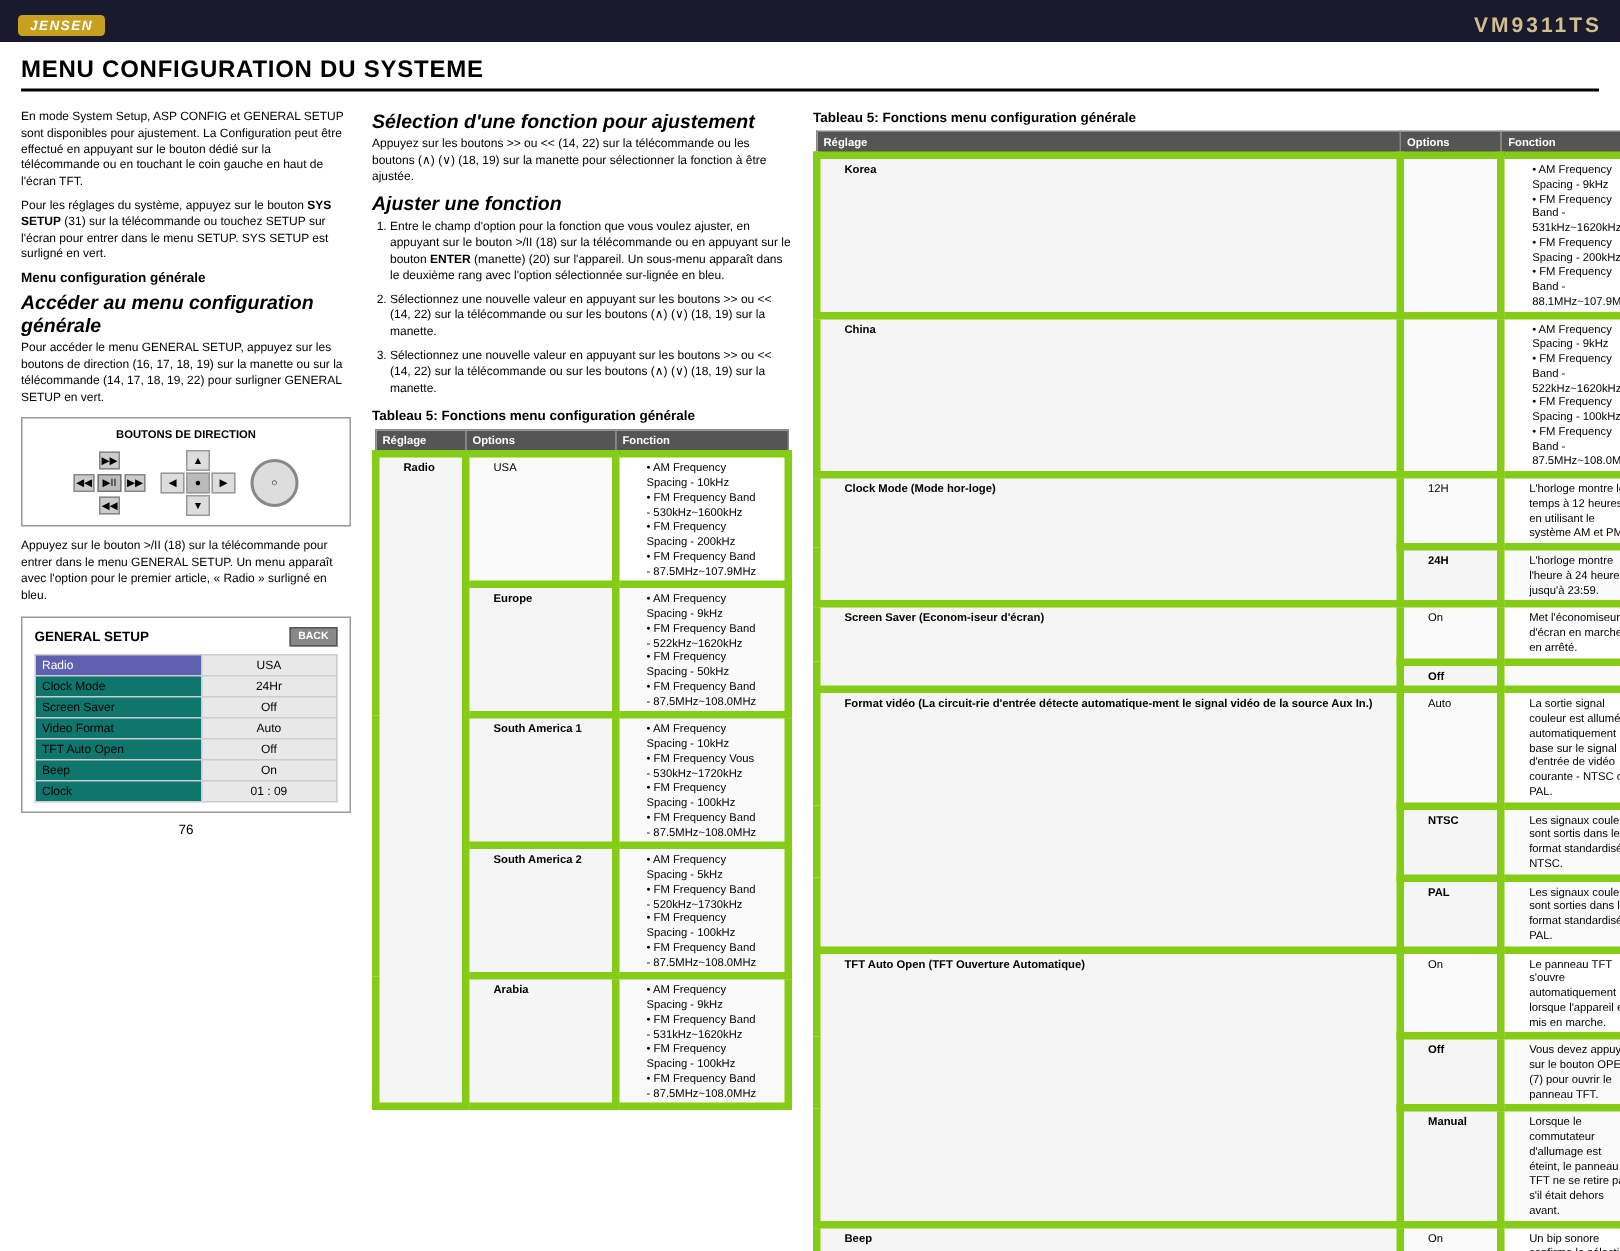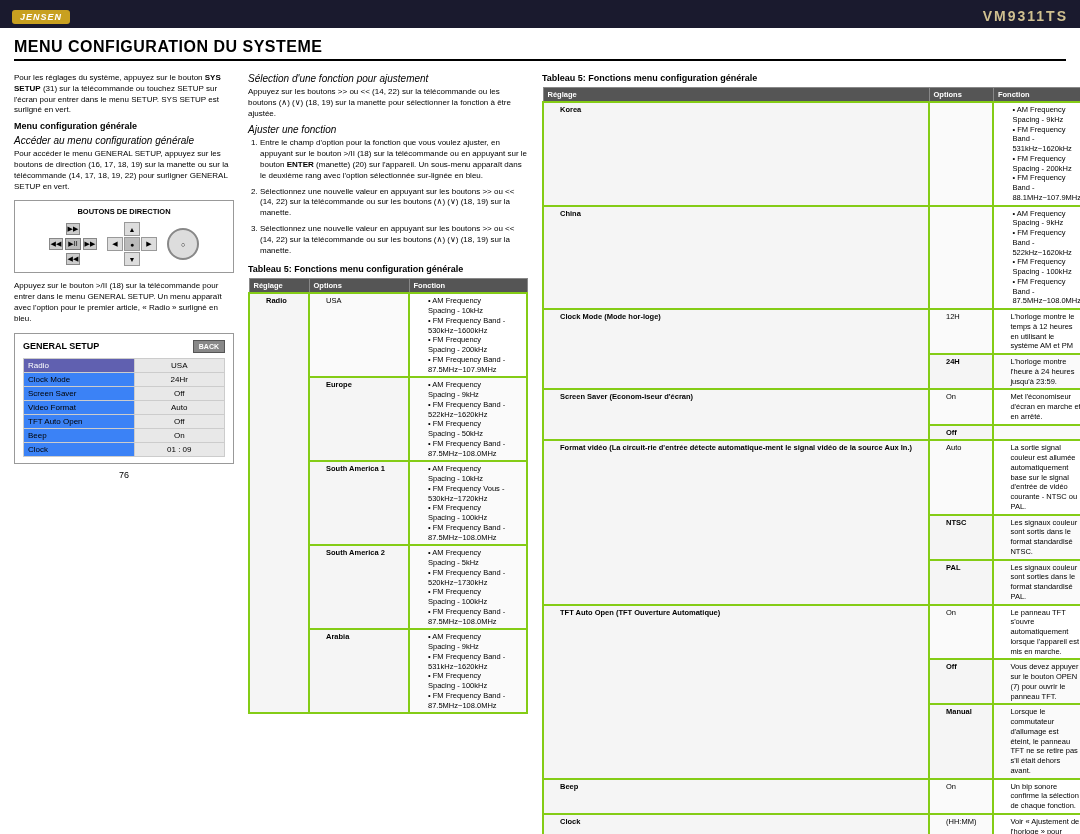--- a/index.html
+++ b/index.html
@@ -74,22 +74,22 @@
     }
 
     
     .section-subtitle {
       font-size: 9px;
       font-weight: bold;
       margin-bottom: 4px;
     }
 
     .section-subtitle-italic {
-      font-size: 10px;
-      font-weight: normal;
+      font-size: 13px;
+      font-weight: bold;
       font-style: italic;
       margin-bottom: 3px;
     }
 
     p {
       font-size: 8px;
       line-height: 1.35;
       margin-bottom: 5px;
     }
 
@@ -172,21 +172,21 @@
     .gs-table {
       width: 100%;
       border-collapse: collapse;
     }
     .gs-table td {
       border: 1px solid #ccc;
       padding: 2px 4px;
       font-size: 8px;
     }
     .gs-table td:first-child {
-      background: #3b82f6;
+      background: #0f766e;
       width: 55%;
     }
     .gs-table td:last-child {
       background: #e8e8e8;
       text-align: center;
     }
     .gs-highlighted {
       background: #6060b0 !important;
       color: #fff;
     }
@@ -207,21 +207,21 @@
     }
     .config-table th {
       background: #555;
       color: #fff;
       padding: 2px 4px;
       border: 1px solid #888;
       text-align: left;
       font-size: 7.5px;
     }
     .config-table td {
-      border: 2px solid #84cc16;
+      border: 5px solid #84cc16;
       padding: 2px 16px;
       vertical-align: top;
       line-height: 1.3;
     }
     .config-table td:first-child {
       background: #f5f5f5;
       font-weight: bold;
       white-space: nowrap;
     }
     .config-table td:nth-child(2) {
@@ -255,20 +255,21 @@
   <div class="jensen-logo">JENSEN</div>
   <div class="model-number">VM9311TS</div>
 </div>
 
 <div class="main-content">
   <div class="page-title">MENU CONFIGURATION DU SYSTEME</div>
 
   <div class="three-col">
 
     <div class="col-left">
+      <p>En mode System Setup, ASP CONFIG et GENERAL SETUP sont disponibles pour ajustement. La Configuration peut être effectué en appuyant sur le bouton dédié sur la télécommande ou en touchant le coin gauche en haut de l'écran TFT.</p>
       <p>Pour les réglages du système, appuyez sur le bouton <strong>SYS SETUP</strong> (31) sur la télécommande ou touchez SETUP sur l'écran pour entrer dans le menu SETUP. SYS SETUP est surligné en vert.</p>
 
       <div class="section-subtitle">Menu configuration générale</div>
       <div class="section-subtitle-italic">Accéder au menu configuration générale</div>
       <p>Pour accéder le menu GENERAL SETUP, appuyez sur les boutons de direction (16, 17, 18, 19) sur la manette ou sur la télécommande (14, 17, 18, 19, 22) pour surligner GENERAL SETUP en vert.</p>
 
       <div class="direction-box">
         <div class="direction-box-title">BOUTONS DE DIRECTION</div>
         <div class="direction-controls">
 

